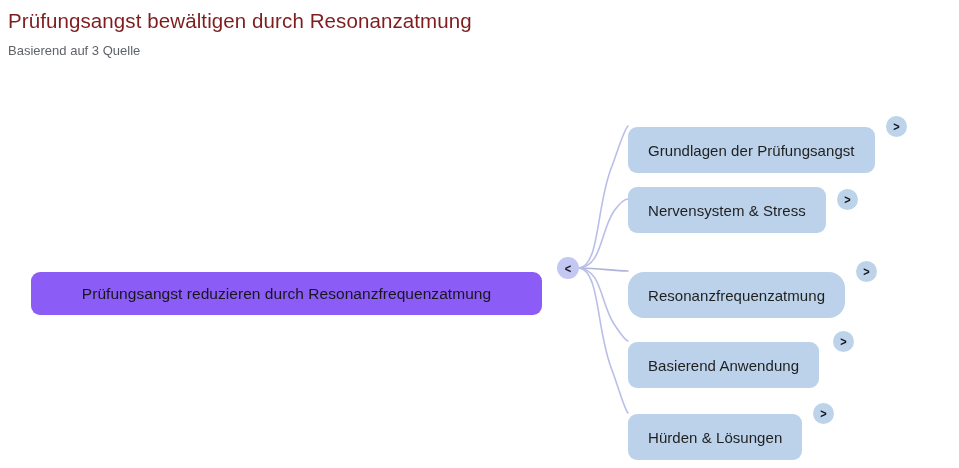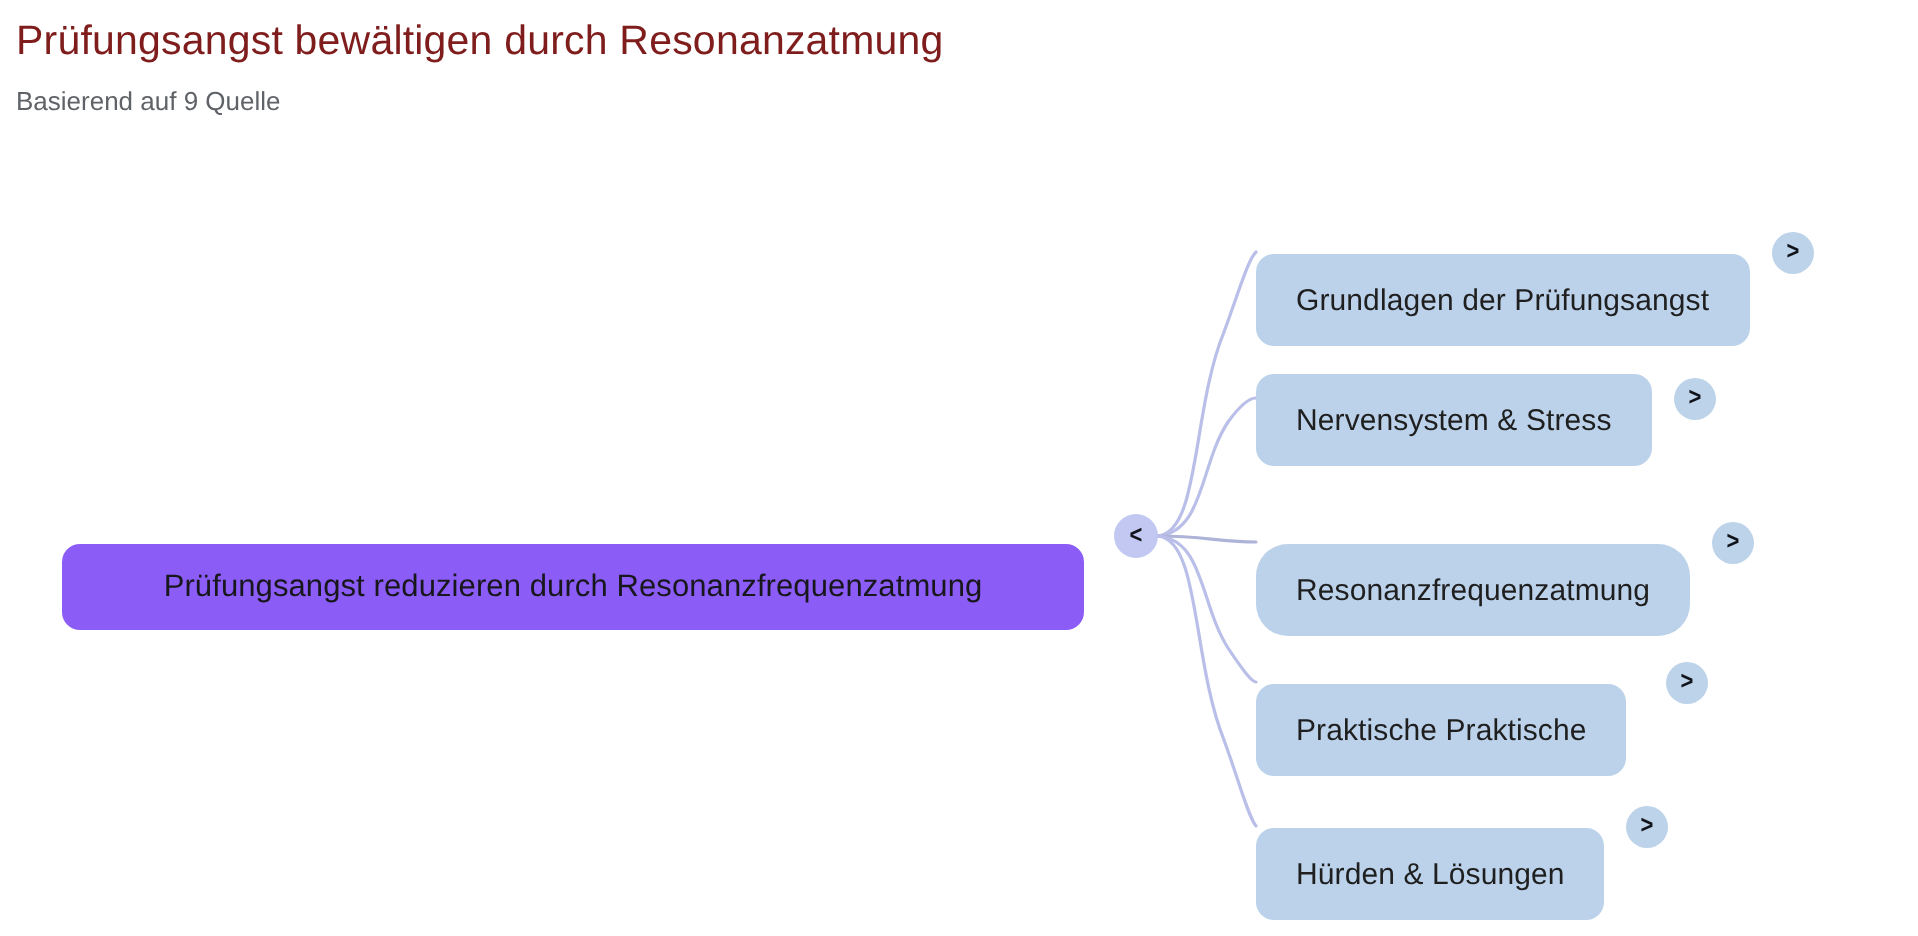--- a/index.html
+++ b/index.html
@@ -126,21 +126,21 @@
   .toggle span {
     display: block;
     transform: scaleY(1.15);
   }
 </style>
 </head>
 <body>
 
 <div id="header">
   <div id="page-title">Prüfungsangst bewältigen durch Resonanzatmung</div>
-  <div id="page-subtitle">Basierend auf 9 Quelle</div>
+  <div id="page-subtitle">Basierend auf 3 Quelle</div>
 </div>
 
 <div id="mindmap">
 
   <svg id="connectors" viewBox="0 0 959 468" width="959" height="468" xmlns="http://www.w3.org/2000/svg">
     <g fill="none" stroke="#b9bfe8" stroke-width="1.6" stroke-linecap="round">
       <path d="M 579 268 C 600 266 596 205 612 166 C 620 144 624 130 628 126"></path>
       <path d="M 579 268 C 602 266 600 232 614 211 C 622 200 626 199 628 199"></path>
       <path d="M 579 268 C 600 268 612 271 628 271" stroke="#aeb4d8"></path>
       <path d="M 579 268 C 602 270 600 302 614 324 C 622 336 626 341 628 341"></path>
@@ -171,21 +171,21 @@
   </div>
 
   <div class="node child-node" style="top:248px;border-radius:16px;">
     <span class="node-label">Resonanzfrequenzatmung</span>
   </div>
   <div class="toggle child-toggle" style="top: 261px; left: 856px;" id="ct3">
     <span>&gt;</span>
   </div>
 
   <div class="node child-node" style="top:318px;">
-    <span class="node-label">Praktische Praktische</span>
+    <span class="node-label">Basierend Anwendung</span>
   </div>
   <div class="toggle child-toggle" style="top: 331px; left: 833px;" id="ct4">
     <span>&gt;</span>
   </div>
 
   <div class="node child-node" style="top:390px;">
     <span class="node-label">Hürden &amp; Lösungen</span>
   </div>
   <div class="toggle child-toggle" style="top: 403px; left: 813px;" id="ct5">
     <span>&gt;</span>

